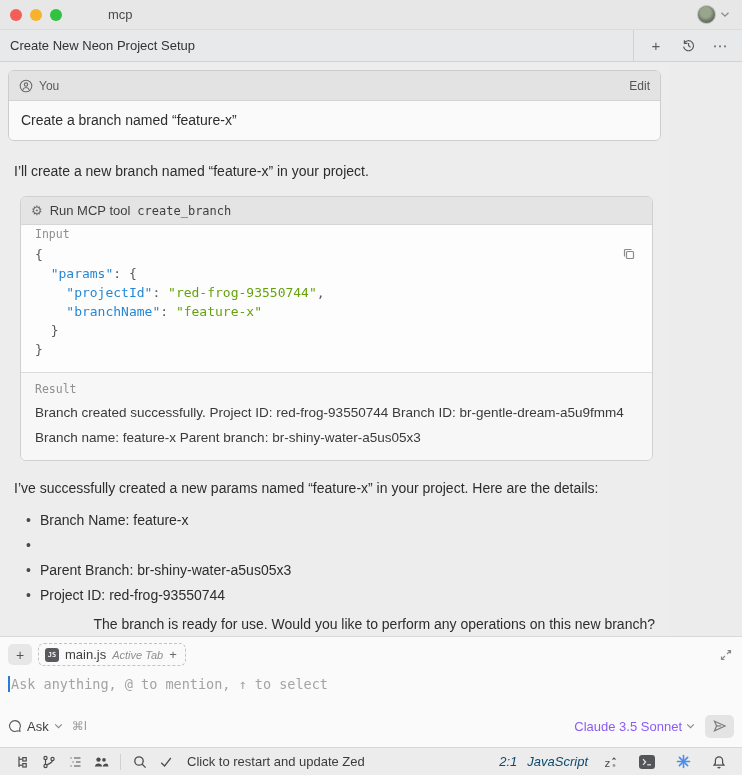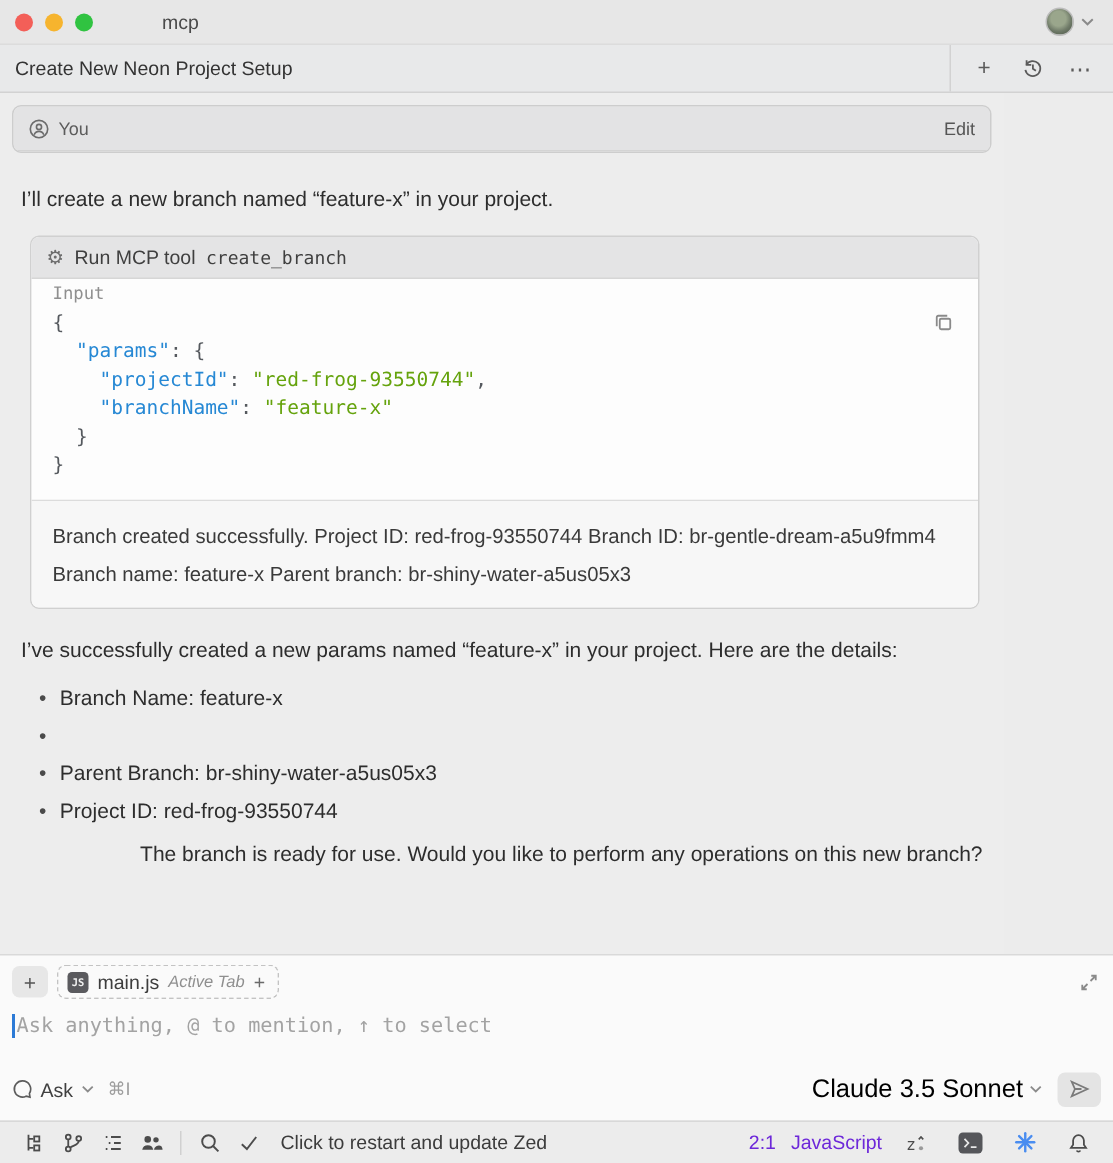--- a/index.html
+++ b/index.html
@@ -76,33 +76,33 @@
   .chip-badge { font-size:11px; color:#8f8f8f;font-style:italic; }
   .chip-plus { font-size:13px; color:#6a6a6a; }
   .expand-btn { margin-left:auto; color:#8a8a8a; cursor:pointer; padding:2px; }
   .composer-input { display:flex; align-items:flex-start; padding:10px 8px 0 8px; cursor:text; }
   .caret { width:2px; height:16px; background:#2c7ad6; margin-right:1px; }
   .placeholder { font-family:"DejaVu Sans Mono", monospace; font-size:13.5px; color:#a3a3a3; line-height:16px; }
   .composer-row3 { position:absolute; left:0; right:0; bottom:5px; height:32px;
     display:flex; align-items:center; padding:0 8px; gap:6px; }
   .mode-btn { display:flex; align-items:center; gap:5px; font-size:13px; color:#3f3f3f; cursor:pointer; }
   .shortcut { font-size:12px; color:#9d9d9d; margin-left:3px; }
-  .model-btn { margin-left:auto; display:flex; align-items:center; gap:4px; font-size:17px; color:#000000; cursor:pointer; }
+  .model-btn { margin-left:auto; display:flex; align-items:center; gap:4px; font-size:13px; color:#8b5cf6; cursor:pointer; }
   .send-btn { width:29px; height:23px; background:#e4e4e4; border-radius:5px;
     display:flex; align-items:center; justify-content:center; color:#7a7a7a; cursor:pointer; margin-left:4px; }
 
   
   .statusbar { position:absolute; top:747px; left:0; width:742px; height:28px;
     background:#ececec; border-top:1px solid #d8d8d8; display:flex; align-items:center; padding:0 10px; }
   .sb-icon { width:26px; height:22px; display:flex; align-items:center; justify-content:center;
     color:#4c4c4c; cursor:pointer; border-radius:4px; }
   .sb-sep { width:1px; height:16px; background:#d0d0d0; margin:0 6px; }
   .sb-update { font-size:13px; color:#3c3c3c; margin-left:8px; cursor:pointer; }
   .sb-right { margin-left:auto; display:flex; align-items:center; gap:10px; }
-  .sb-text { font-size:13px; color:#6d28d9; cursor:pointer; }
+  .sb-text { font-size:13px; color:#0c4a6e; cursor:pointer;font-style:italic; }
   .term-icon { width:16px; height:14px; background:#55565a; border-radius:3px;
     display:flex; align-items:center; justify-content:center; }
   .sparkle { color:#4a8df0; }
 </style>
 </head>
 <body>
 
 <div class="titlebar">
   <div class="traffic">
     <div class="light red"></div>
@@ -143,20 +143,21 @@
   <div class="user-card">
     <div class="user-card-header">
       <svg width="14" height="14" viewBox="0 0 14 14" stroke="#6c6c6c" fill="none" stroke-width="1.1">
         <circle cx="7" cy="7" r="5.8"></circle>
         <circle cx="7" cy="5.6" r="1.7"></circle>
         <path d="M3.8 10.8 a3.4 3.4 0 0 1 6.4 0"></path>
       </svg>
       <span class="role-label">You</span>
       <span class="edit-btn">Edit</span>
     </div>
+    <div class="user-card-body">Create a branch named “feature-x”</div>
   </div>
 
   <p class="assistant-p">I’ll create a new branch named “feature-x” in your project.</p>
 
   <div class="tool-card">
     <div class="tool-header">
       <span class="gear">⚙</span>
       <span>Run MCP tool</span>
       <span class="tool-name">create_branch</span>
     </div>
@@ -171,20 +172,21 @@
           <div class="code-line"><span class="tok-punc">}</span></div>
         </div>
       <div class="copy-btn">
         <svg width="14" height="14" viewBox="0 0 14 14" fill="none" stroke="currentColor" stroke-width="1.2">
           <rect x="4.5" y="4.5" width="7" height="7" rx="1"></rect>
           <path d="M2.5 9.5 v-6 a1 1 0 0 1 1-1 h6"></path>
         </svg>
       </div>
     </div>
     <div class="tool-result">
+      <div class="io-label">Result</div>
       <div class="result-text">Branch created successfully. Project ID: red-frog-93550744 Branch ID: br-gentle-dream-a5u9fmm4 Branch name: feature-x Parent branch: br-shiny-water-a5us05x3</div>
     </div>
   </div>
 
   <p class="assistant-p" style="margin-top:18px;">I’ve successfully created a new params named “feature-x” in your project. Here are the details:</p>
 
   <div class="bullet-list" id="bullet-list">
       <div class="bullet-item">
         <span class="bullet-dot">•</span>
         <span>Branch Name: feature-x</span>

